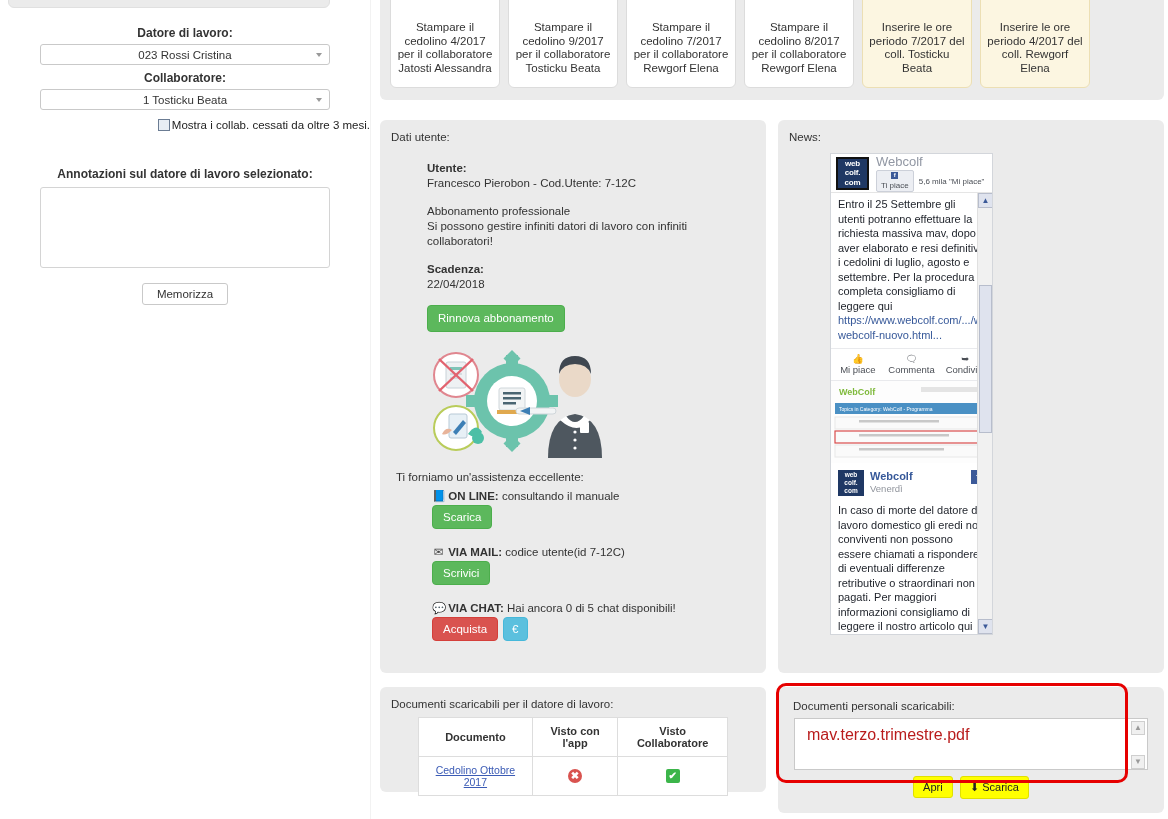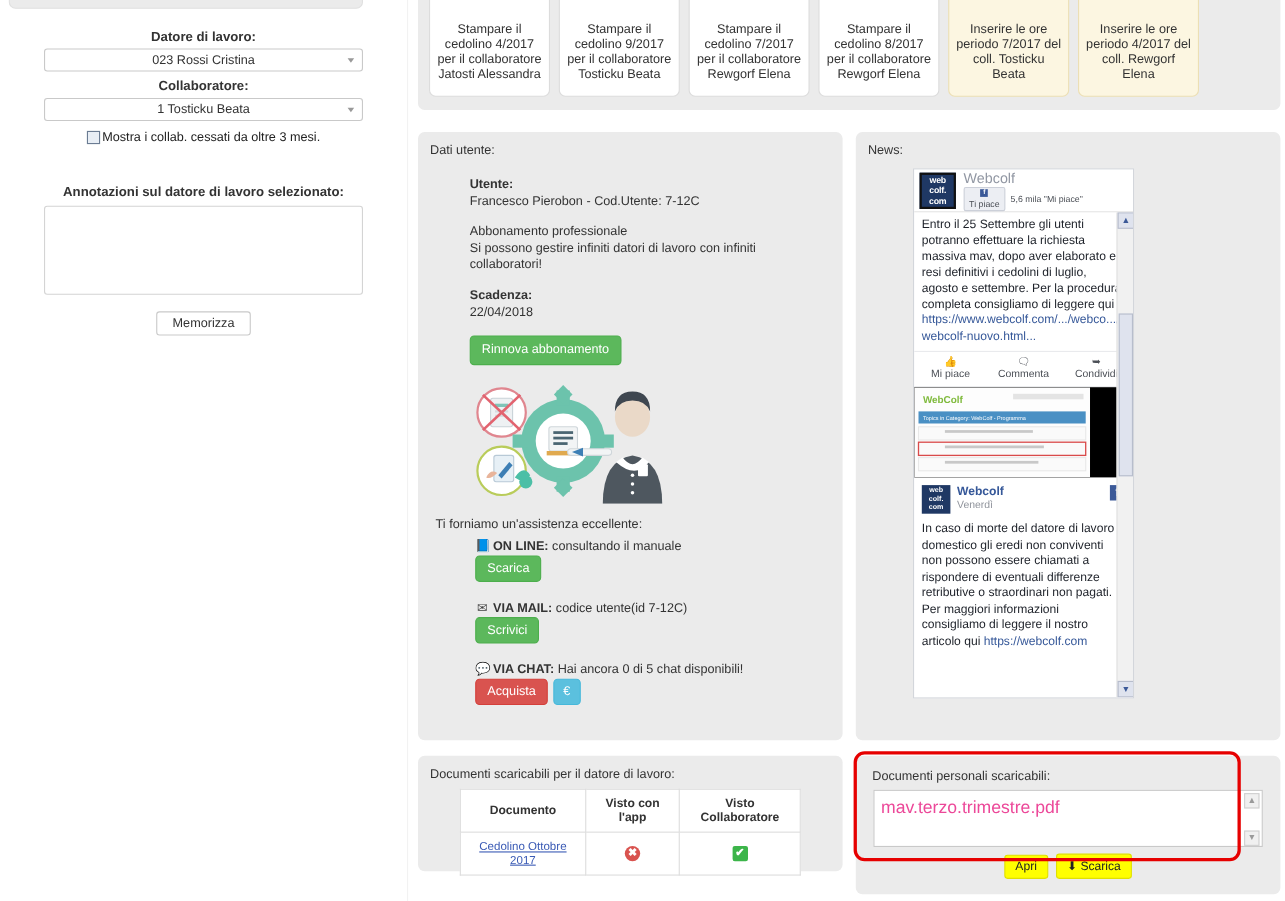--- a/index.html
+++ b/index.html
@@ -32,21 +32,21 @@
     background: #fff; border: 1px solid #c9c9c9; border-radius: 3px;
     font-size: 11.5px; color: #333;
     display: flex; align-items: center; justify-content: center;
   }
   .select-box .caret {
     position: absolute; right: 7px; top: 50%; transform: translateY(-50%);
     width: 0; height: 0; border-left: 3.5px solid transparent;
     border-right: 3.5px solid transparent; border-top: 4px solid #999;
   }
   .check-row {
-    display: flex; align-items: center; justify-content: center;
+    display: flex; align-items: center; justify-content: flex-end;
     margin-top: 15px; font-size: 11.5px; color:#222;
   }
   .check-row .cb {
     width: 12px; height: 12px; border: 1px solid #6b7c93; background: #e8eef5;
     margin-right: 2px; flex: none;
   }
   .notes-label {
     text-align: center; font-size: 12px; font-weight: bold; color: #333;
     margin: 0 0 6px 0;
   }
@@ -113,21 +113,21 @@
 
   .assist-title { margin: 10px 0 6px 0; font-size: 11.5px; }
   .assist-row { margin-left: 36px; margin-bottom: 2px; font-size: 11.5px; }
   .assist-row .lbl { font-weight: bold; }
   .assist-btn-wrap { margin-left: 36px; margin-bottom: 16px; }
   .ic { display:inline-block; width: 13px; text-align:center; color:#444; }
 
   
   .news-panel { position: absolute; left: 404px; top: 120px; width: 386px; height: 553px; }
   .fb-widget {
-    position: absolute; left: 52px; top: 33px; width: 201px; height: 482px;
+    position: absolute; left: 52px; top: 33px; width: 163px; height: 482px;
     background: #fff; border: 1px solid #d3d6db; overflow: hidden;
   }
   .fb-head { height: 39px; border-bottom:1px solid #e5e5e5; display:flex; align-items:center; padding: 0 5px; }
   .fb-logo {
     width: 33px; height: 33px; background: #1f3864; border: 2px solid #111;
     color:#fff; font-size: 8px; font-weight:bold; line-height: 9.5px;
     display:flex; flex-direction:column; align-items:center; justify-content:center;
     flex:none; letter-spacing:-0.2px;
   }
   .fb-name { color:#9197a3; font-size: 13px; margin-left: 7px; }
@@ -171,21 +171,21 @@
   .x-badge { display:inline-block; width:14px;height:14px;border-radius:50%;background:#d9534f;color:#fff;font-size:10px;line-height:14px;text-align:center;font-weight:bold; }
   .v-badge { display:inline-block; width:14px;height:14px;background:#3cb54a;color:#fff;font-size:10px;line-height:14px;text-align:center;font-weight:bold;border-radius:2px; }
 
   
   .pers-panel { position: absolute; left: 404px; top: 687px; width: 386px; height: 126px; }
   .pers-title { font-size: 11.5px; padding: 13px 0 6px 15px; }
   .pers-list {
     position:relative; width: 354px; margin: 0 auto; height: 52px;
     background:#fff; border: 1px solid #c9c9c9;
   }
-  .pers-item { font-size: 16px; color:#ec4899; padding: 7px 0 0 6px; font-weight:500; cursor:pointer; }
+  .pers-item { font-size: 16px; color:#b91c1c; padding: 7px 0 0 12px; font-weight:500; cursor:pointer; }
   .pers-scroll { position:absolute; right: 2px; top: 2px; width: 14px; height: 48px; }
   .ps-btn { width:14px;height:14px;background:#f0f0f0;border:1px solid #cfcfcf;font-size:8px;line-height:12px;text-align:center;color:#9a9a9a;cursor:pointer;}
   .btn-yellow {
     display:inline-block; background:#ffff00; border:1px solid #e0e000; border-radius:3px;
     font-size: 11px; color:#222; padding: 4px 9px; cursor:pointer;
     font-family:"Liberation Sans", sans-serif;
   }
   .pers-btns { text-align:center; margin-top: 6px; }
   .pers-btns > span { margin: 0 2px; }
 

